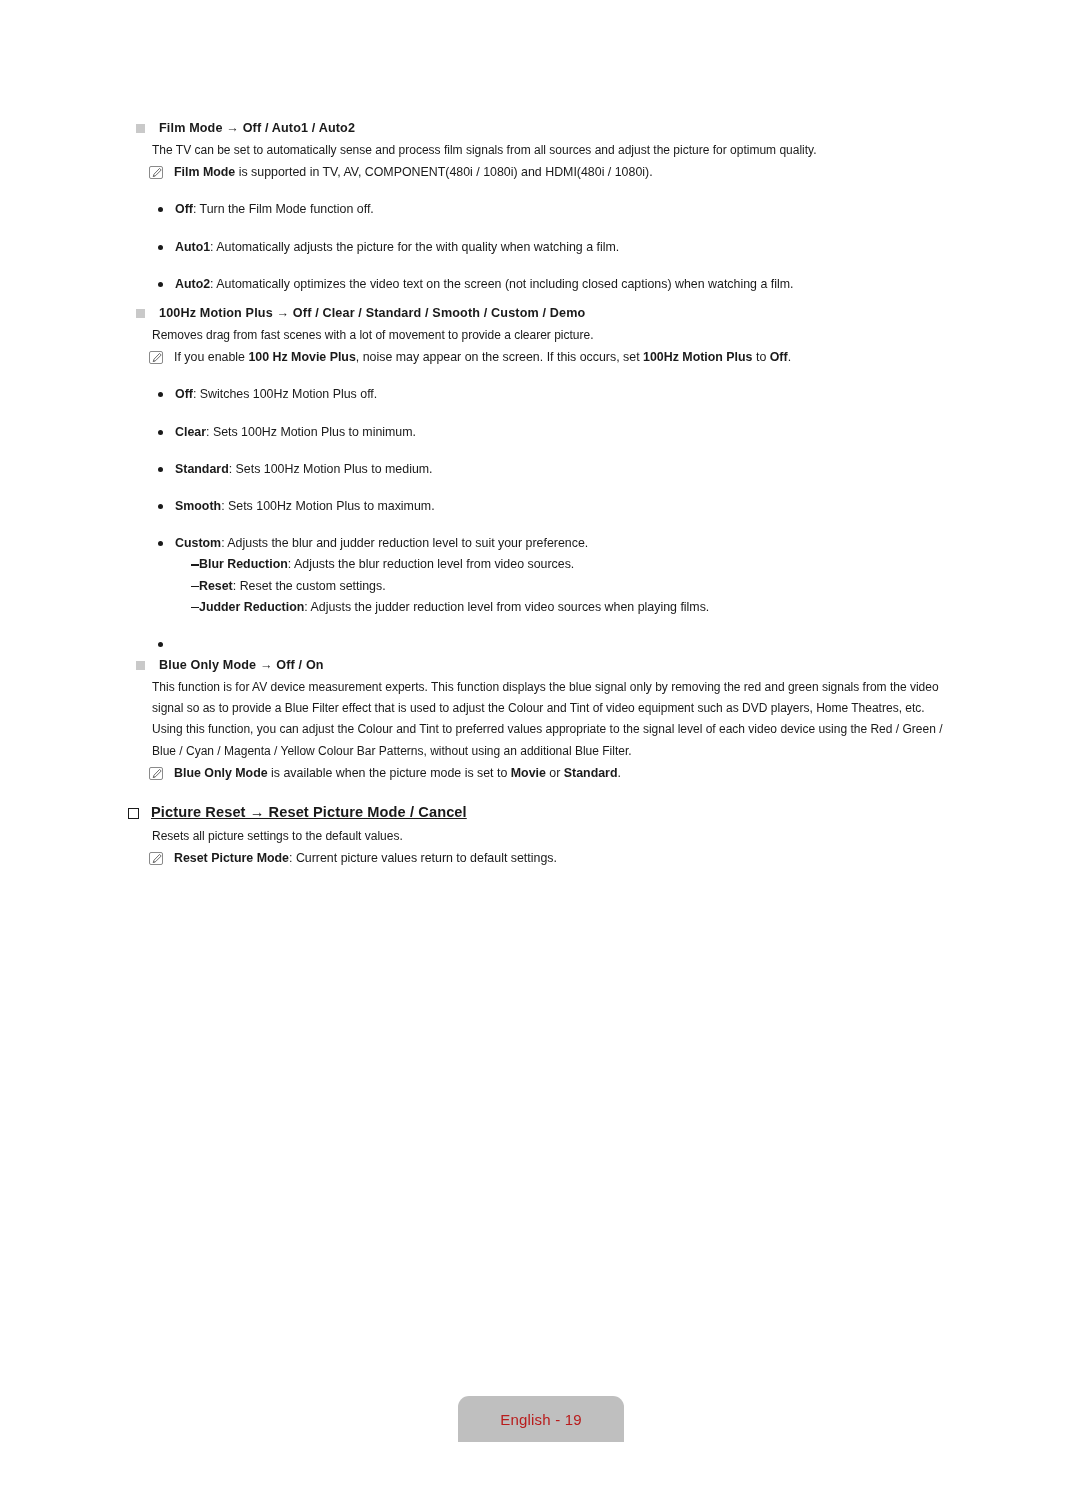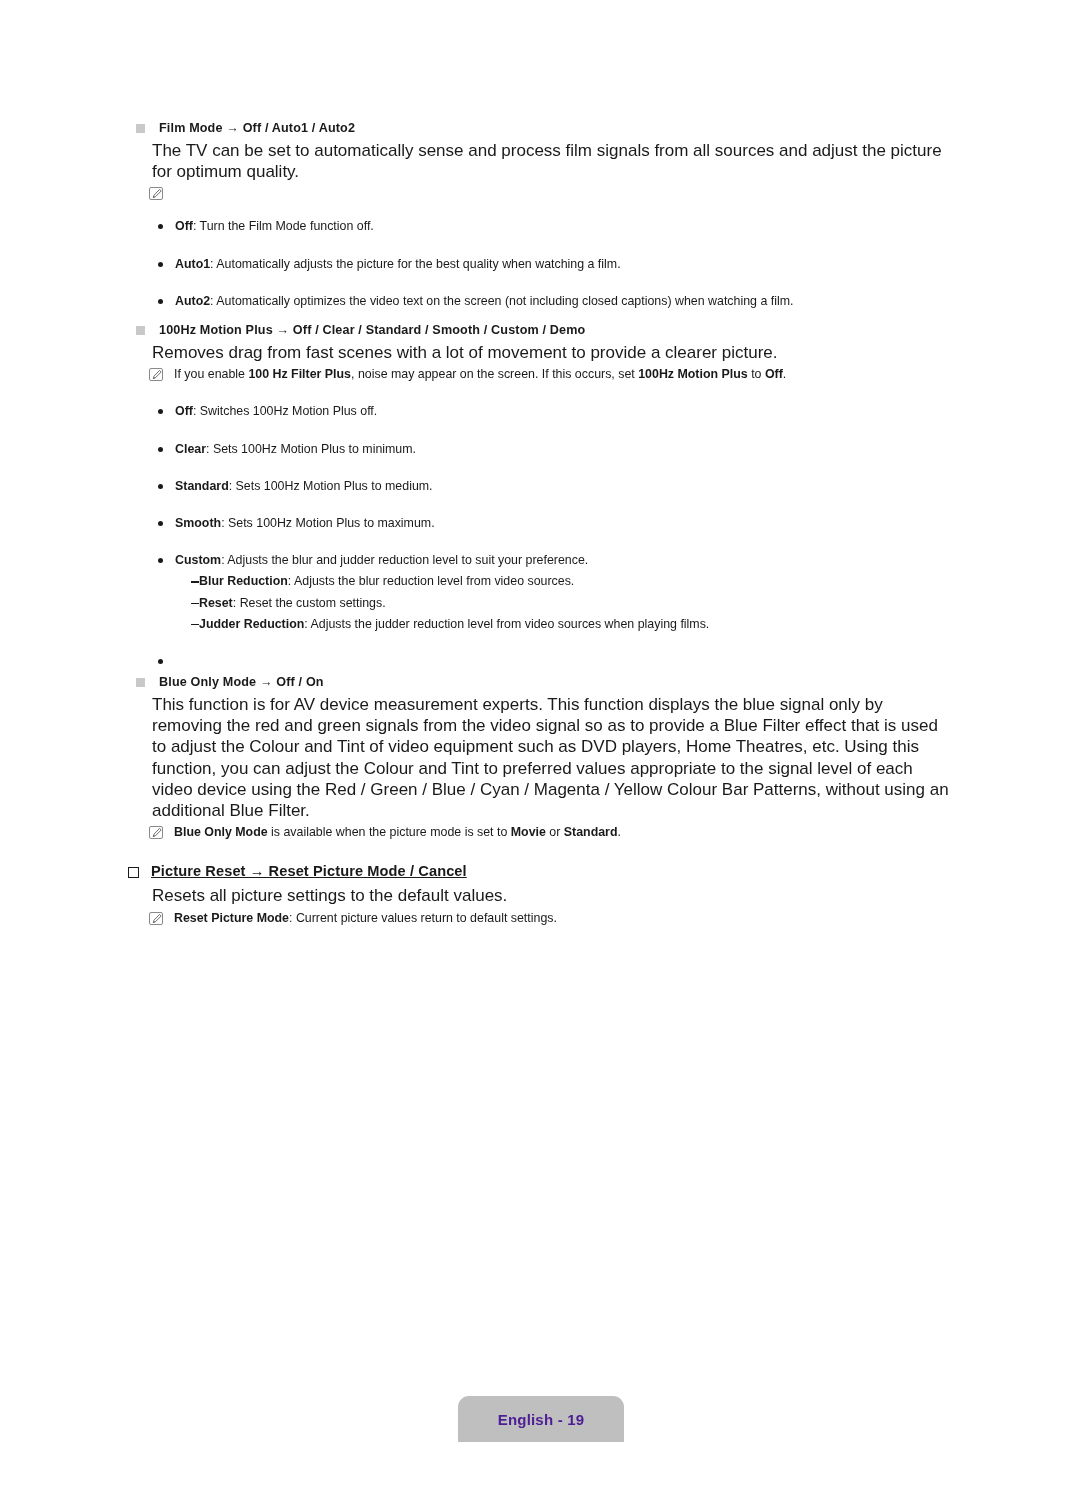--- a/index.html
+++ b/index.html
@@ -91,21 +91,21 @@
     font-size: 14.6px;
     font-weight: bold;
     line-height: 21px;
     letter-spacing: 0.1px;
     white-space: nowrap;
   }
 
   
   .para {
     margin-left: 24px;
-    font-size: 17px;
+    font-size: 12px;
     line-height: 21.2px;
     text-align: left;
   }
 
   
   .note {
     margin-left: 21px;
     margin-top: 1px;
   }
   .note-icon {
@@ -175,22 +175,22 @@
     height: 46px;
     background: #bfbfbf;
     border-top-left-radius: 11px;
     border-top-right-radius: 11px;
     display: flex;
     align-items: center;
     justify-content: center;
   }
   .footer-label {
     font-size: 15px;
-    font-weight: bold;
-    color: #4c1d95;
+    font-weight: normal;
+    color: #b91c1c;
     letter-spacing: 0.2px;
   }
 </style>
 </head>
 <body>
 
 <div class="page">
   <div class="content">
 
     <div class="row section-head">
@@ -200,29 +200,30 @@
 
     <div class="para">The TV can be set to automatically sense and process film signals from all sources and adjust the picture for optimum quality.</div>
 
     <div class="row note">
       <span class="note-icon">
         <svg width="12" height="12" viewBox="0 0 12 12" aria-hidden="true">
           <path d="M8.6 1.4 L10.2 3.0 L4.6 8.6 L2.2 9.6 L3.0 7.2 Z" fill="none" stroke="#6e6e6e" stroke-width="1"></path>
           <path d="M2.2 9.6 L4.6 8.6" fill="none" stroke="#6e6e6e" stroke-width="0.8"></path>
         </svg>
       </span>
+      <span class="note-text"><b>Film Mode</b><span> is supported in TV, AV, COMPONENT(480i / 1080i) and HDMI(480i / 1080i).</span></span>
     </div>
 
     <div class="row bullet">
       <span class="dot"></span>
       <span class="bullet-text"><b>Off</b><span>: Turn the Film Mode function off.</span></span>
     </div>
     <div class="row bullet">
       <span class="dot"></span>
-      <span class="bullet-text"><b>Auto1</b><span>: Automatically adjusts the picture for the best quality when watching a film.</span></span>
+      <span class="bullet-text"><b>Auto1</b><span>: Automatically adjusts the picture for the with quality when watching a film.</span></span>
     </div>
     <div class="row bullet">
       <span class="dot"></span>
       <span class="bullet-text"><b>Auto2</b><span>: Automatically optimizes the video text on the screen (not including closed captions) when watching a film.</span></span>
     </div>
 
     <div class="gap-sm"></div>
 
     <div class="row section-head">
       <span class="sq-marker"></span>
@@ -231,21 +232,21 @@
 
     <div class="para">Removes drag from fast scenes with a lot of movement to provide a clearer picture.</div>
 
     <div class="row note">
       <span class="note-icon">
         <svg width="12" height="12" viewBox="0 0 12 12" aria-hidden="true">
           <path d="M8.6 1.4 L10.2 3.0 L4.6 8.6 L2.2 9.6 L3.0 7.2 Z" fill="none" stroke="#6e6e6e" stroke-width="1"></path>
           <path d="M2.2 9.6 L4.6 8.6" fill="none" stroke="#6e6e6e" stroke-width="0.8"></path>
         </svg>
       </span>
-      <span class="note-text"><span>If you enable </span><b>100 Hz Filter Plus</b><span>, noise may appear on the screen. If this occurs, set </span><b>100Hz Motion Plus</b><span> to </span><b>Off</b><span>.</span></span>
+      <span class="note-text"><span>If you enable </span><b>100 Hz Movie Plus</b><span>, noise may appear on the screen. If this occurs, set </span><b>100Hz Motion Plus</b><span> to </span><b>Off</b><span>.</span></span>
     </div>
 
     <div class="row bullet">
       <span class="dot"></span>
       <span class="bullet-text"><b>Off</b><span>: Switches 100Hz Motion Plus off.</span></span>
     </div>
     <div class="row bullet">
       <span class="dot"></span>
       <span class="bullet-text"><b>Clear</b><span>: Sets 100Hz Motion Plus to minimum.</span></span>
     </div>

